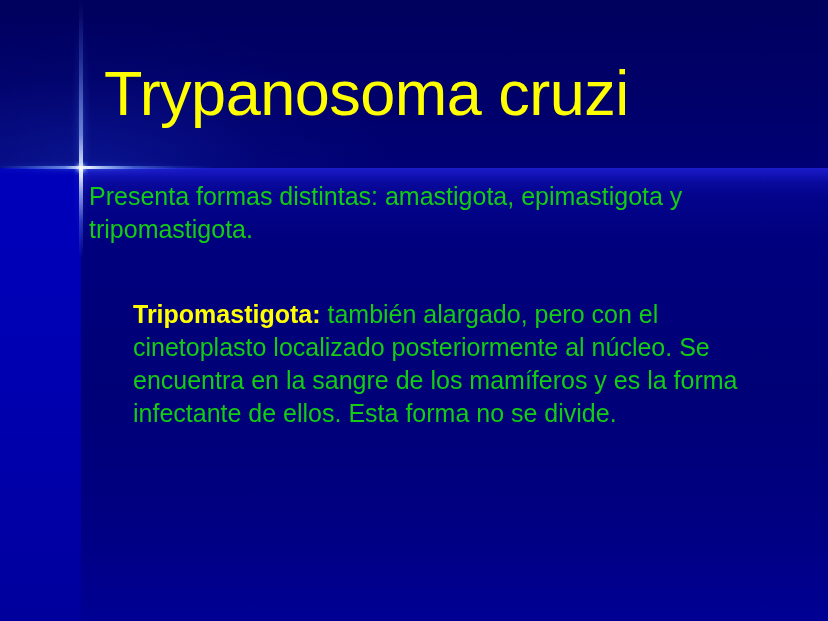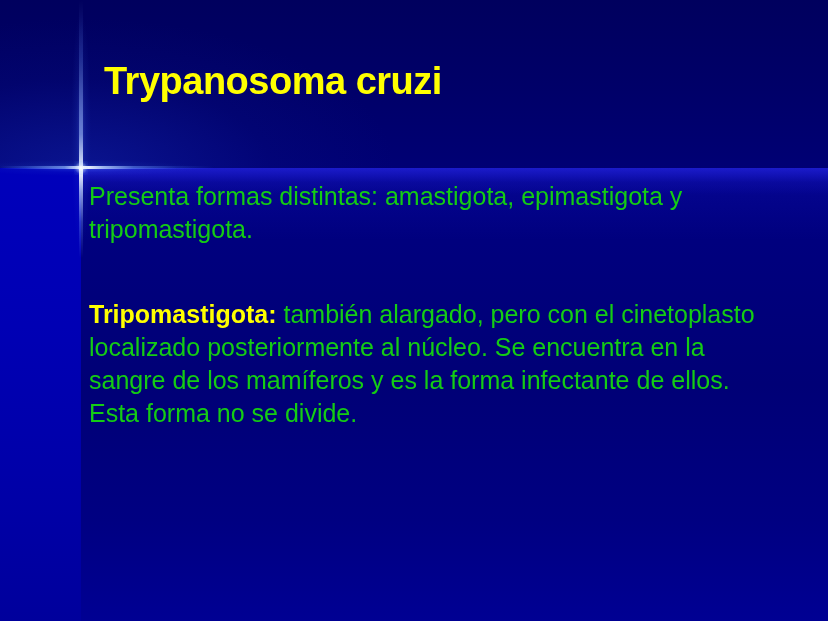--- a/index.html
+++ b/index.html
@@ -119,22 +119,22 @@
     width: 14px;
     height: 14px;
     background: radial-gradient(circle at 50% 50%, rgba(255,255,255,0.95) 0%, rgba(200,220,255,0.45) 35%, rgba(120,160,255,0.10) 65%, rgba(0,0,0,0) 100%);
   }
 
   
   #title {
     position: absolute;
     left: 104px;
     top: 62px;
-    font-size: 38px;
-    font-weight: bold;
+    font-size: 63px;
+    font-weight: normal;
     color: #ffff00;
     letter-spacing: -0.5px;
     white-space: nowrap;
     line-height: 1.0;
   }
 
   #body-block {
     position: absolute;
     left: 89px;
     top: 180px;
@@ -144,20 +144,21 @@
   .para {
     font-size: 25px;
     line-height: 33px;
     color: #14cc14;
     margin: 0;
     text-align: left;
   }
 
   .para.second {
     margin-top: 52px;
+    margin-left: 44px;
   }
 
   .kw {
     color: #ffff00;
     font-weight: bold;
   }
 </style>
 </head>
 <body>
 

